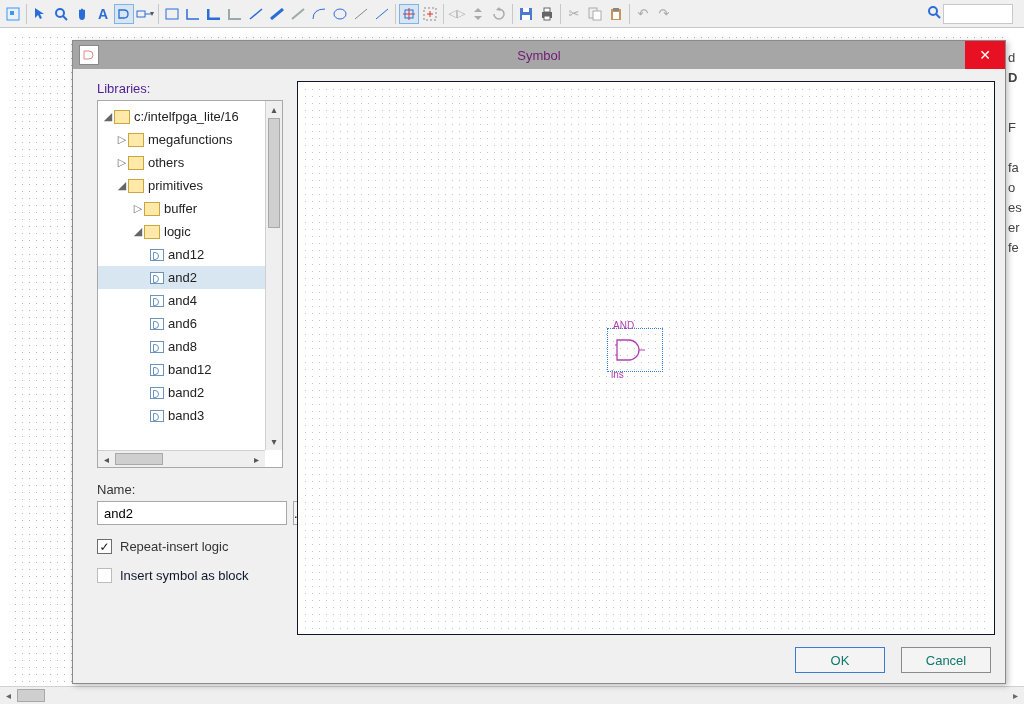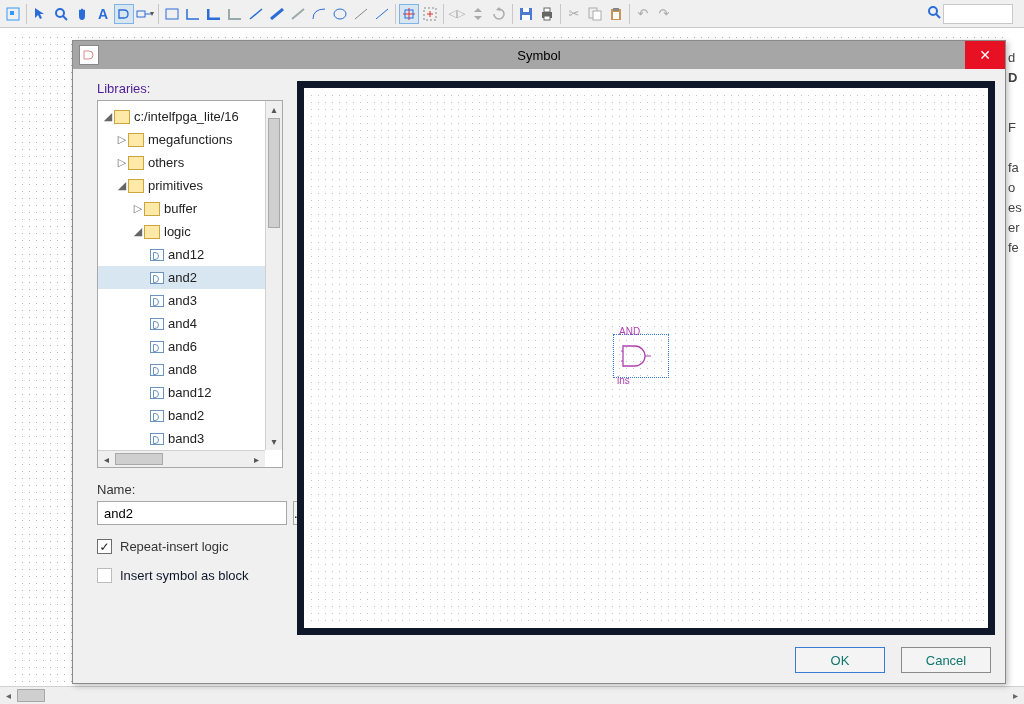--- a/index.html
+++ b/index.html
@@ -25,21 +25,21 @@
   .hscroll-bottom .thumb { position:absolute; left:0; top:2px; height:13px; width:28px; background:#cfcfcf; border:1px solid #a8a8a8;}
 
   
   .right-clip { position:absolute; top:28px; right:0; width:18px; bottom:18px; background:#fff; color:#444; font-size:12px; line-height:20px; overflow:hidden; padding-top:20px; }
   .right-clip div { white-space:nowrap; padding-left:2px; }
 
   
   .dialog { position: absolute; left: 72px; top: 40px; width: 934px; height: 644px; background: #f0f0f0; border: 1px solid #8a8a8a; box-shadow: 2px 2px 6px rgba(0,0,0,0.25); }
   .titlebar { height: 28px; background: #a6a6a6; display: flex; align-items: center; color: #fff; position: relative; }
   .titlebar .icon { width: 20px; height: 20px; margin: 0 6px; background:#fff; border:1px solid #888; display:flex;align-items:center;justify-content:center;font-size:11px;}
-  .titlebar .title { position:absolute; left:0; right:0; text-align:center; font-size:13px; color:#000000; }
+  .titlebar .title { position:absolute; left:0; right:0; text-align:center; font-size:13px; color:#701a75; }
   .titlebar .close { position:absolute; right:0; top:0; width:40px; height:28px; background:#e81123; color:#fff; display:flex; align-items:center; justify-content:center; font-size:14px;}
   .dialog-body { display:flex; padding: 12px 10px 8px 24px; gap: 14px; height: calc(100% - 28px - 40px); }
 
   .left-col { width: 186px; display:flex; flex-direction:column; }
   .left-col .label { margin-bottom: 4px; color:#4c1d95; }
   .tree-wrap { flex:0 0 auto; height: 368px; border:1px solid #a8a8a8; background:#fff; position:relative; overflow:hidden;}
   .tree { position:absolute; inset:0 17px 17px 0; overflow:hidden; padding-top:4px;}
   .tree-scroll-v { position:absolute; right:0; top:0; bottom:17px; width:17px; background:#efefef; border-left:1px solid #d0d0d0; }
   .tree-scroll-v .arrow { height:17px; display:flex;align-items:center;justify-content:center;font-size:10px;color:#555;}
   .tree-scroll-v .arrow.bot{position:absolute;bottom:0;left:0;right:0;}
@@ -60,21 +60,21 @@
   .name-label { margin-top: 14px; color:#333; }
   .name-row { display:flex; gap:6px; margin-top:4px; }
   .name-row input { flex:1; height:24px; border:1px solid #a8a8a8; padding:0 6px; background:#fff; }
   .name-row button { width:24px; height:24px; border:1px solid #a8a8a8; background:#f4f4f4; }
   .chk-row { display:flex; align-items:center; gap:8px; margin-top:14px; color:#333;}
   .chk { width:15px;height:15px;border:1px solid #6d6d6d;background:#fff;display:flex;align-items:center;justify-content:center;}
   .chk.checked::after{content:"✓";font-size:12px;color:#222;line-height:1;}
   .chk-row.disabled { color:#0f172a; }
   .chk-row.disabled .chk{border-color:#bcbcbc;}
 
-  .preview { flex:1; border:7px solid #0f172a; background:#fff; position:relative; }
+  .preview { flex:1; border:1px solid #0f172a; background:#fff; position:relative; }
   .preview::before { content:""; position:absolute; inset:4px; background-image: radial-gradient(#888 0.6px, transparent 0.6px); background-size: 7px 7px; opacity:0.5;}
   .symbol-box { position:absolute; left:313px; top:250px; width:48px; height:36px; }
   .symbol-box .sel { position:absolute; inset:-4px; border:1px dotted #3a7bd5; }
   .symbol-box .lbl { position:absolute; top:-12px; left:2px; font-size:10px; color:#b040b0; }
   .symbol-box .inst { position:absolute; bottom:-12px; left:0; font-size:10px; color:#b040b0; }
   .and-gate { position:absolute; left:4px; top:6px; width:30px; height:24px; }
 
   .dialog-buttons { position:absolute; right:14px; bottom:10px; display:flex; gap:16px; }
   .dlg-btn { width:90px; height:26px; border:1px solid #8a8a8a; background:#f4f4f4; color:#0f766e;}
   .dlg-btn.primary { border:1px solid #3a7bd5; background:#f4f4f4;}
@@ -319,25 +319,20 @@
             </div>
           <div class="tree-item ind3">
               <span class="exp"></span>
               <span class="sym"></span>
               <span>and12</span>
             </div>
           <div class="tree-item ind3 selected">
               <span class="exp"></span>
               <span class="sym"></span>
               <span>and2</span>
-            </div>
-          <div class="tree-item ind3">
-              <span class="exp"></span>
-              <span class="sym"></span>
-              <span>and3</span>
             </div>
           <div class="tree-item ind3">
               <span class="exp"></span>
               <span class="sym"></span>
               <span>and4</span>
             </div>
           <div class="tree-item ind3">
               <span class="exp"></span>
               <span class="sym"></span>
               <span>and6</span>

